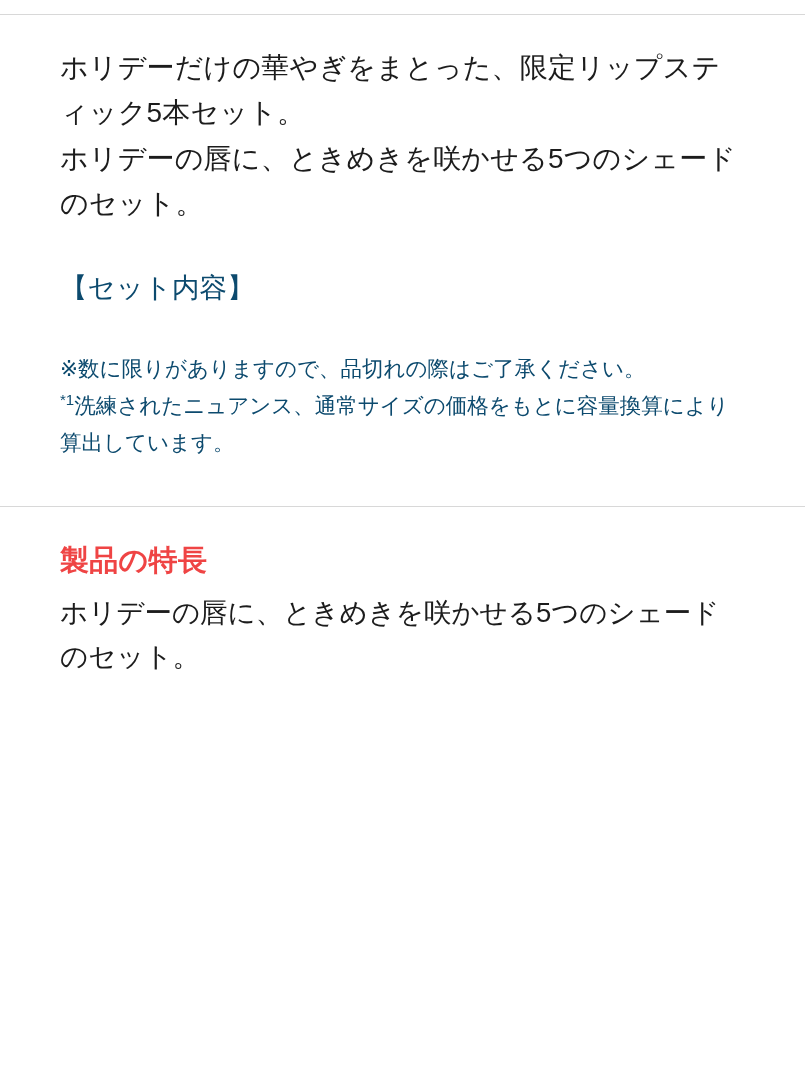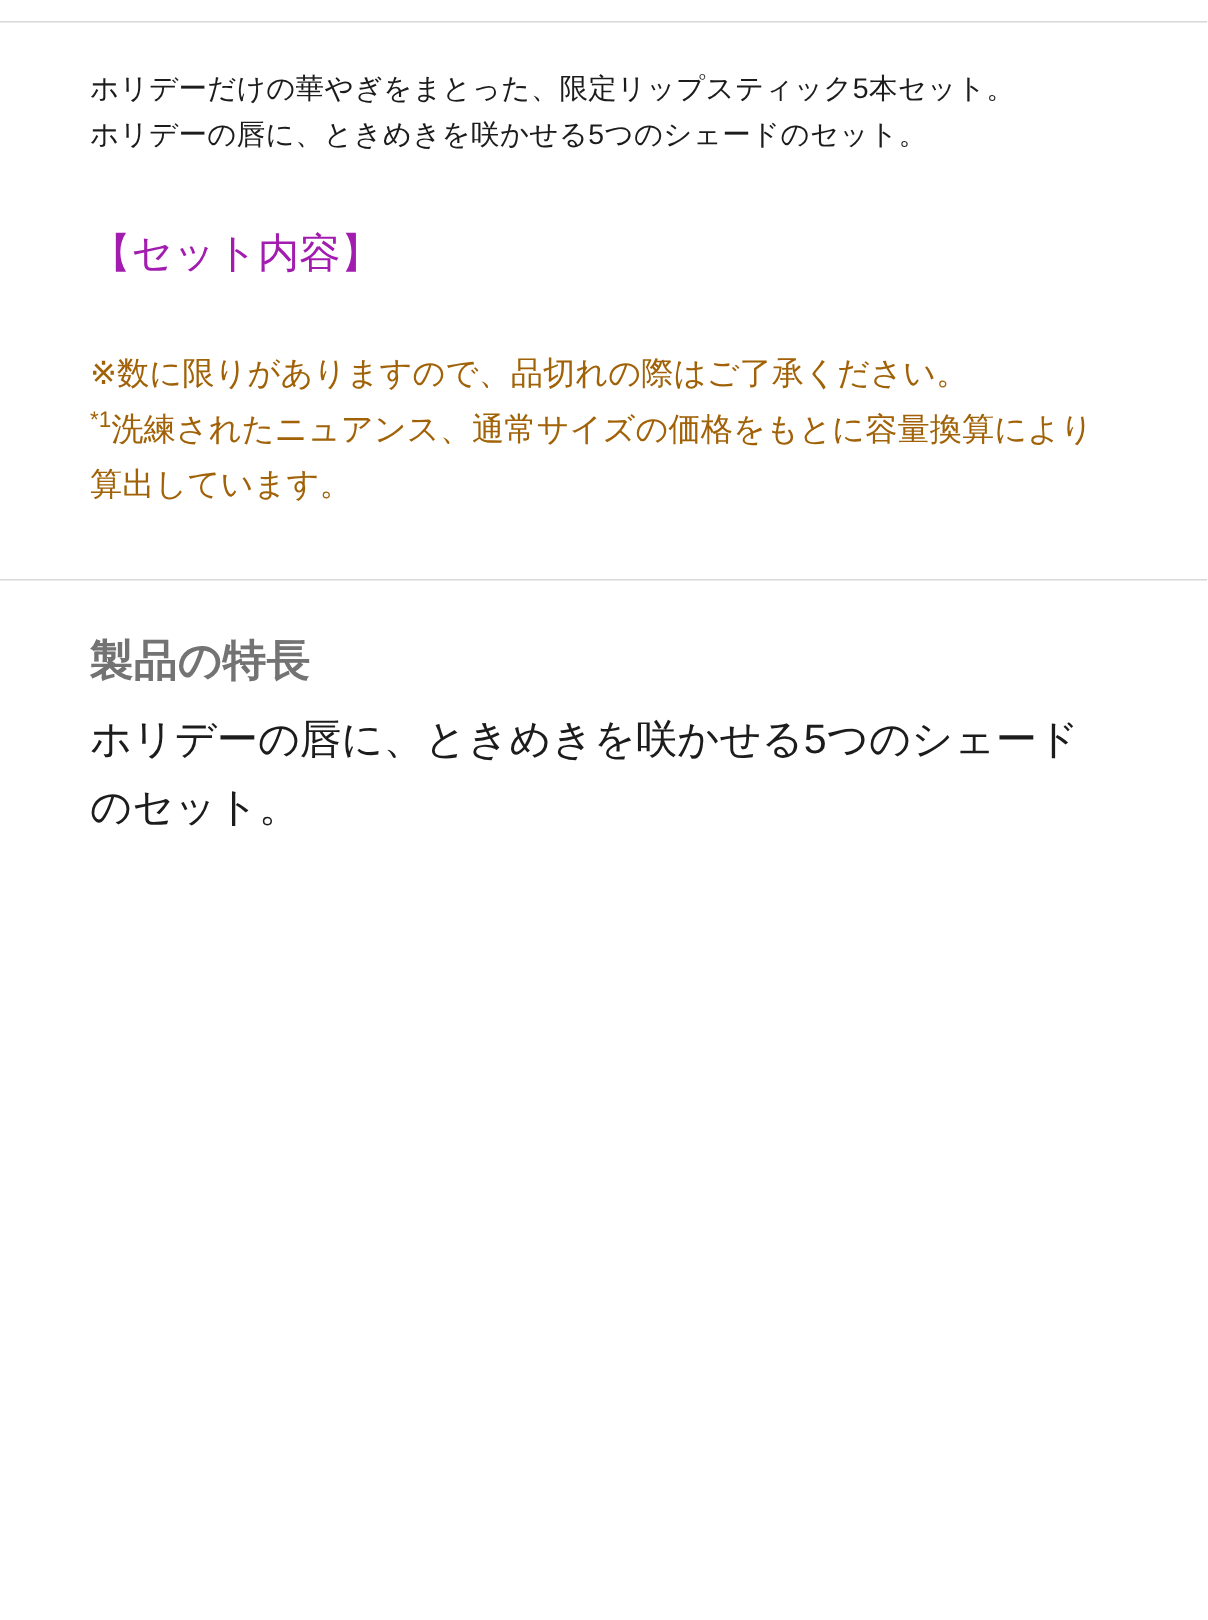--- a/index.html
+++ b/index.html
@@ -28,70 +28,70 @@
     width: 100%;
   }
   .section {
     padding: 0 60px 0 60px;
     box-sizing: border-box;
   }
   .desc-block {
     padding-top: 30px;
   }
   .body-text {
-    font-size: 19px;
+    font-size: 28px;
     line-height: 1.62;
     letter-spacing: 0.2px;
     color: #1c1c1c;
     margin: 0;
     word-break: break-all;
   }
   .para {
     margin: 0;
   }
   .para + .para {
     margin-top: 0px;
   }
   .gap-block {
     height: 40px;
   }
   .set-heading {
     font-size: 27.5px;
     line-height: 1.62;
-    color: #a21caf;
+    color: #0c4a6e;
     margin: 0;
   }
   .note-block {
     margin-top: 40px;
   }
   .note-text {
     font-size: 21.5px;
     line-height: 1.72;
-    color: #a16207;
+    color: #0c4a6e;
     margin: 0;
     word-break: break-all;
   }
   .note-sup {
     font-size: 15px;
     vertical-align: super;
     line-height: 0;
   }
   .divider {
     height: 1px;
     background: #d8d8d8;
     margin: 44px 0 0 0;
     width: 100%;
   }
   .feature-block {
     padding-top: 34px;
   }
   .feature-title {
     font-size: 29px;
     font-weight: bold;
-    color: #737373;
+    color: #ef4444;
     margin: 0 0 10px 0;
     letter-spacing: 0.3px;
   }
   .feature-text {
     font-size: 27.5px;
     line-height: 1.62;
     color: #1c1c1c;
     margin: 0;
     word-break: break-all;
   }

